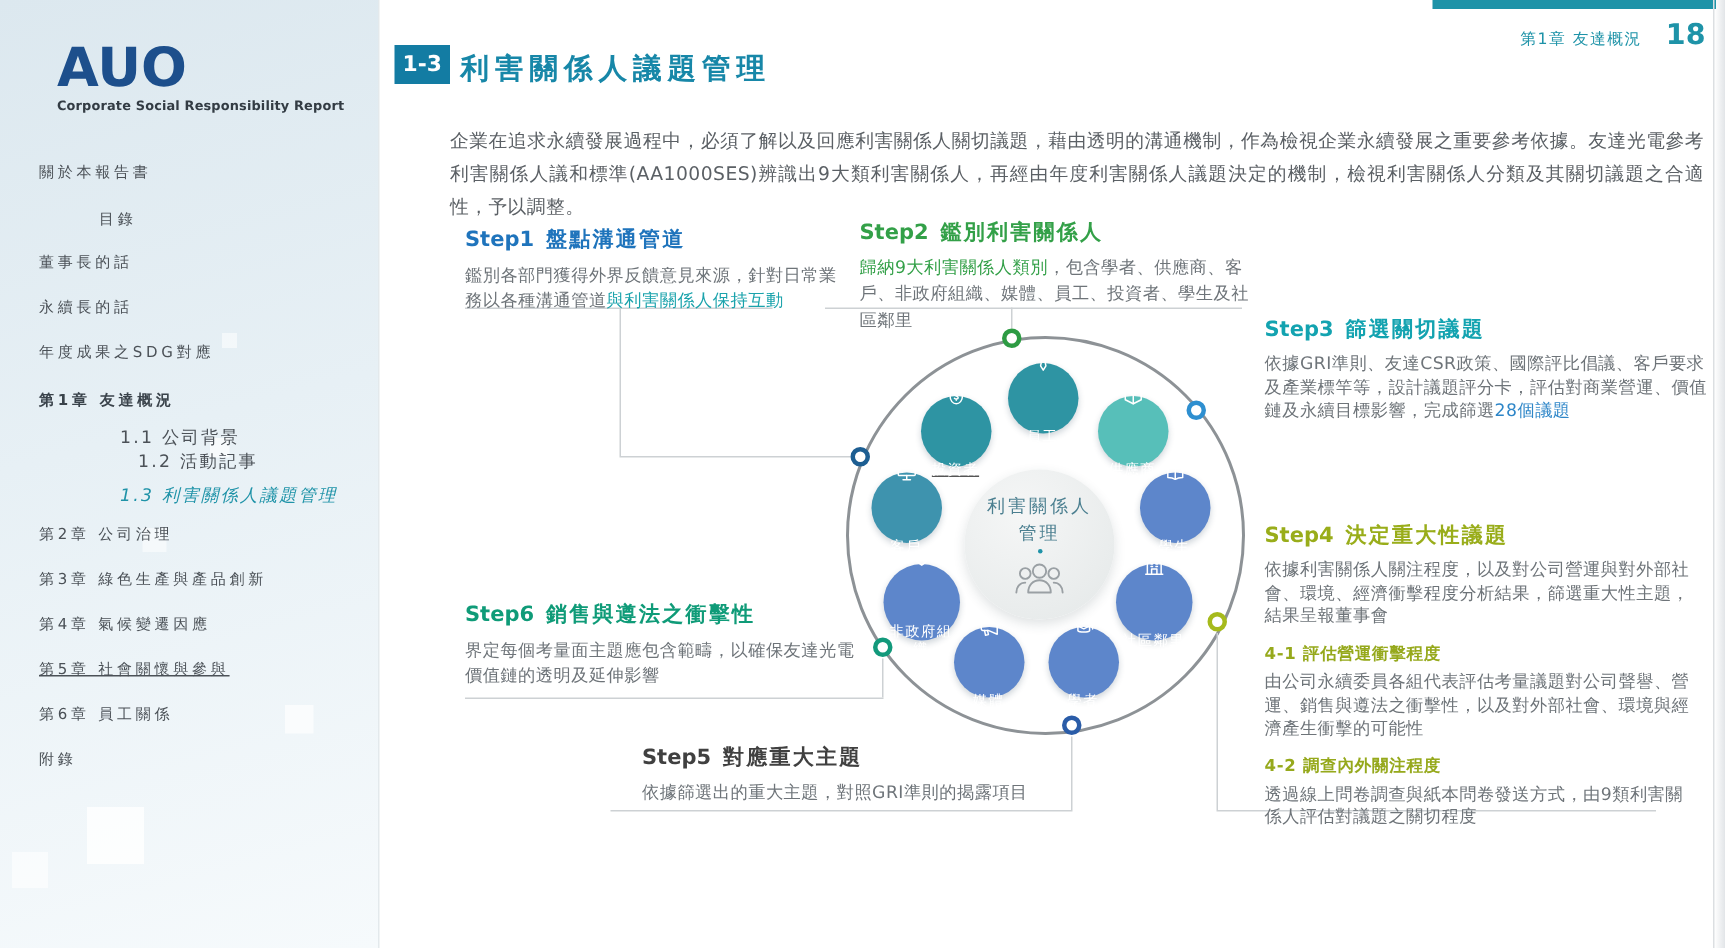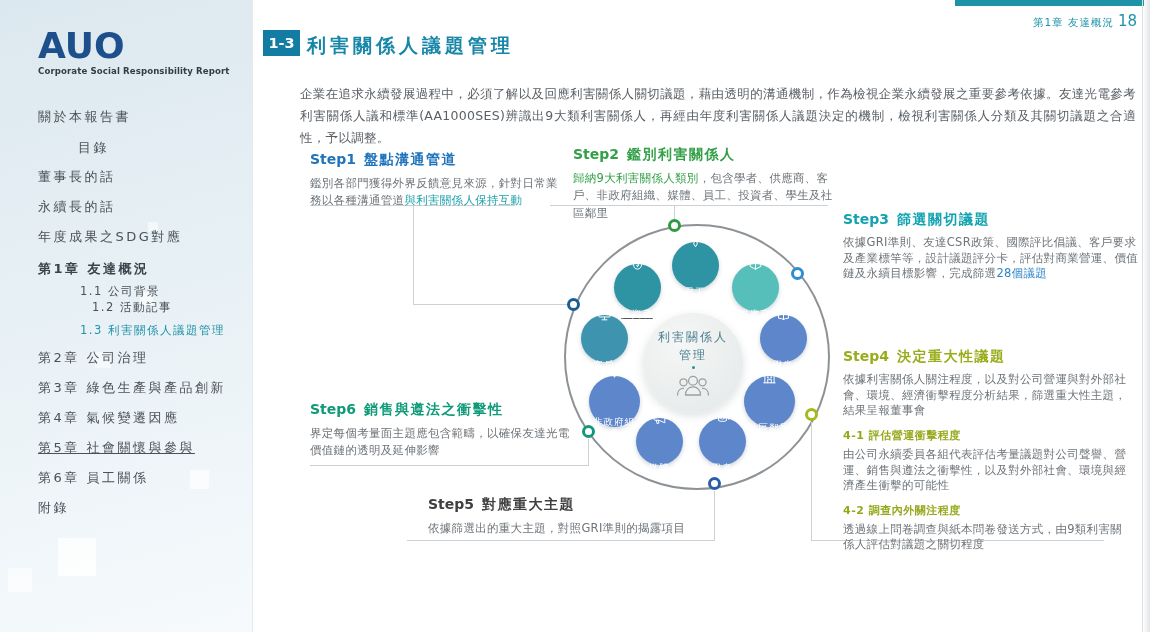--- a/index.html
+++ b/index.html
@@ -7,31 +7,31 @@
         font-family:"DejaVu Sans","Liberation Sans",sans-serif;color:#555;}
 
   
   .sidebar{position:absolute;left:0;top:0;width:252px;height:632px;
            background:linear-gradient(165deg,#dce8ef 0%,#e7f0f5 45%,#f6fafc 100%);
            border-right:1px solid #e3e9ec;}
   .deco-sq{position:absolute;background:#fff;}
   .logo{position:absolute;left:38px;top:28px;}
   .logo-text{font-size:36px;font-weight:800;color:#1d4f8c;letter-spacing:0px;line-height:1;}
   .logo-sub{font-size:8.6px;font-weight:700;color:#333c44;margin-top:2px;letter-spacing:0.1px;}
-  .menu-item{position:absolute;left:38px;font-size:13px;letter-spacing:2.5px;color:#4b5157;
+  .menu-item{position:absolute;left:26px;font-size:10px;letter-spacing:2.5px;color:#4b5157;
              white-space:nowrap;cursor:pointer;}
   .menu-item.sub{left:80px;font-size:11.5px;letter-spacing:1.5px;}
   .menu-item.bold{font-weight:bold;color:#3a434b;}
-  .menu-item.active{color:#1f93a8;}
+  .menu-item.active{color:#1f93a8;font-style:italic;}
 
   
   .top-accent{position:absolute;left:955px;top:0;width:189px;height:6px;background:#1e93a8;}
   .running-head{position:absolute;top:12px;right:13px;font-size:10.5px;color:#1e93a8;
                 letter-spacing:1px;display:flex;align-items:baseline;}
-  .page-num{font-weight:normal;font-size:15px;margin-left:4px;letter-spacing:0;}
+  .page-num{font-weight:bold;font-size:19px;margin-left:16px;letter-spacing:0;}
 
   
   .title-badge{position:absolute;left:263px;top:30px;width:37px;height:26px;background:#137ca3;
                color:#fff;font-weight:bold;font-size:14.5px;display:flex;align-items:center;
                justify-content:center;letter-spacing:0;}
   .page-title{position:absolute;left:307px;top:33px;font-size:19px;font-weight:bold;
               color:#1787a8;letter-spacing:4px;}
 
   
   .intro{position:absolute;left:300px;top:83px;width:836px;font-size:12.5px;line-height:1.74;

